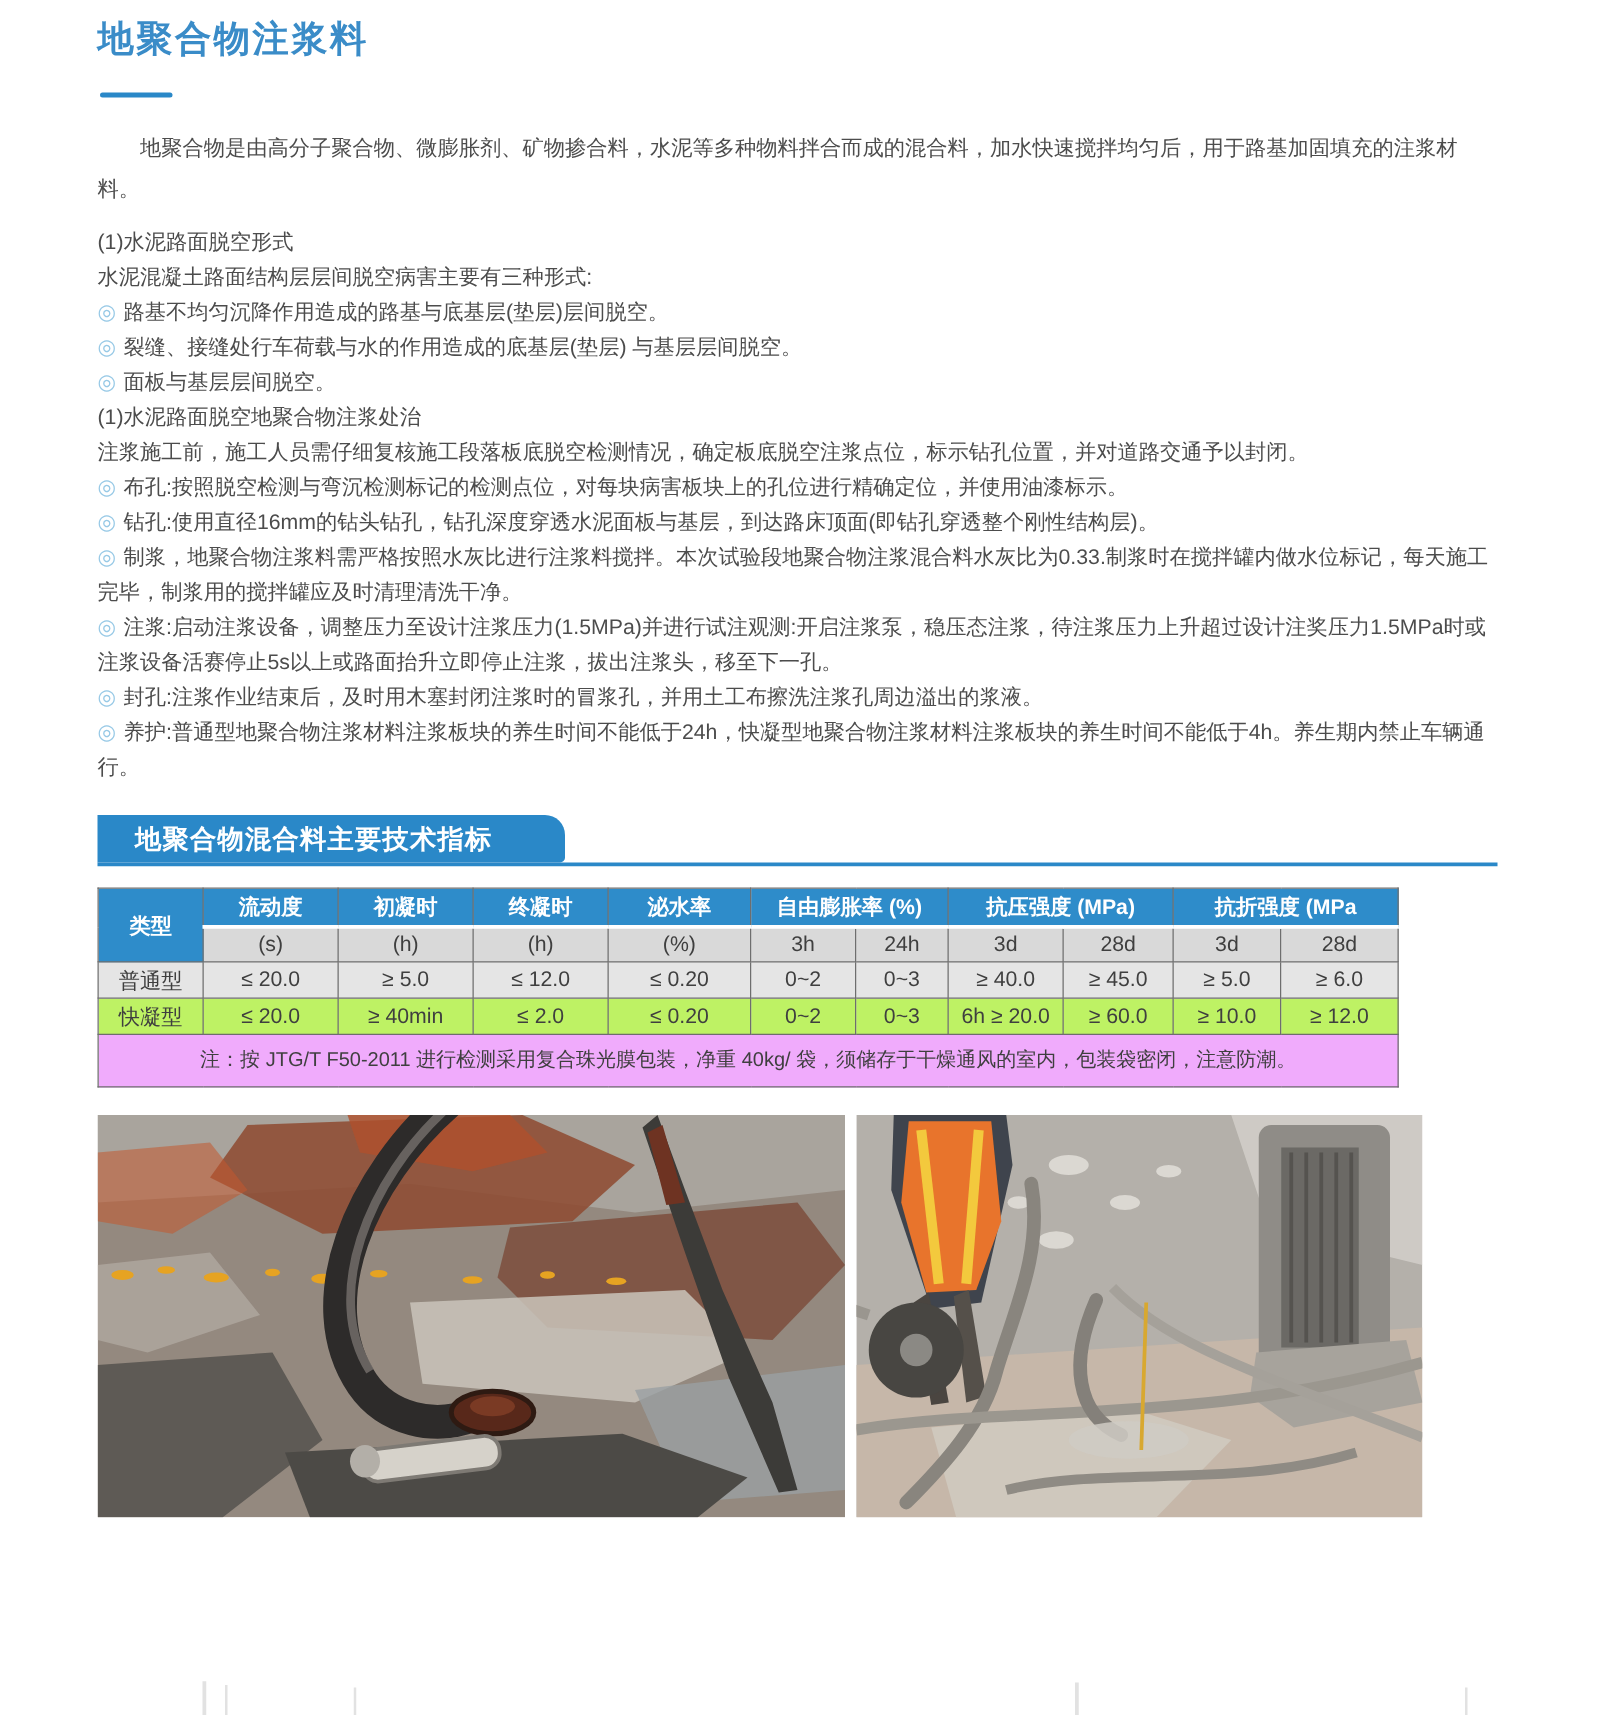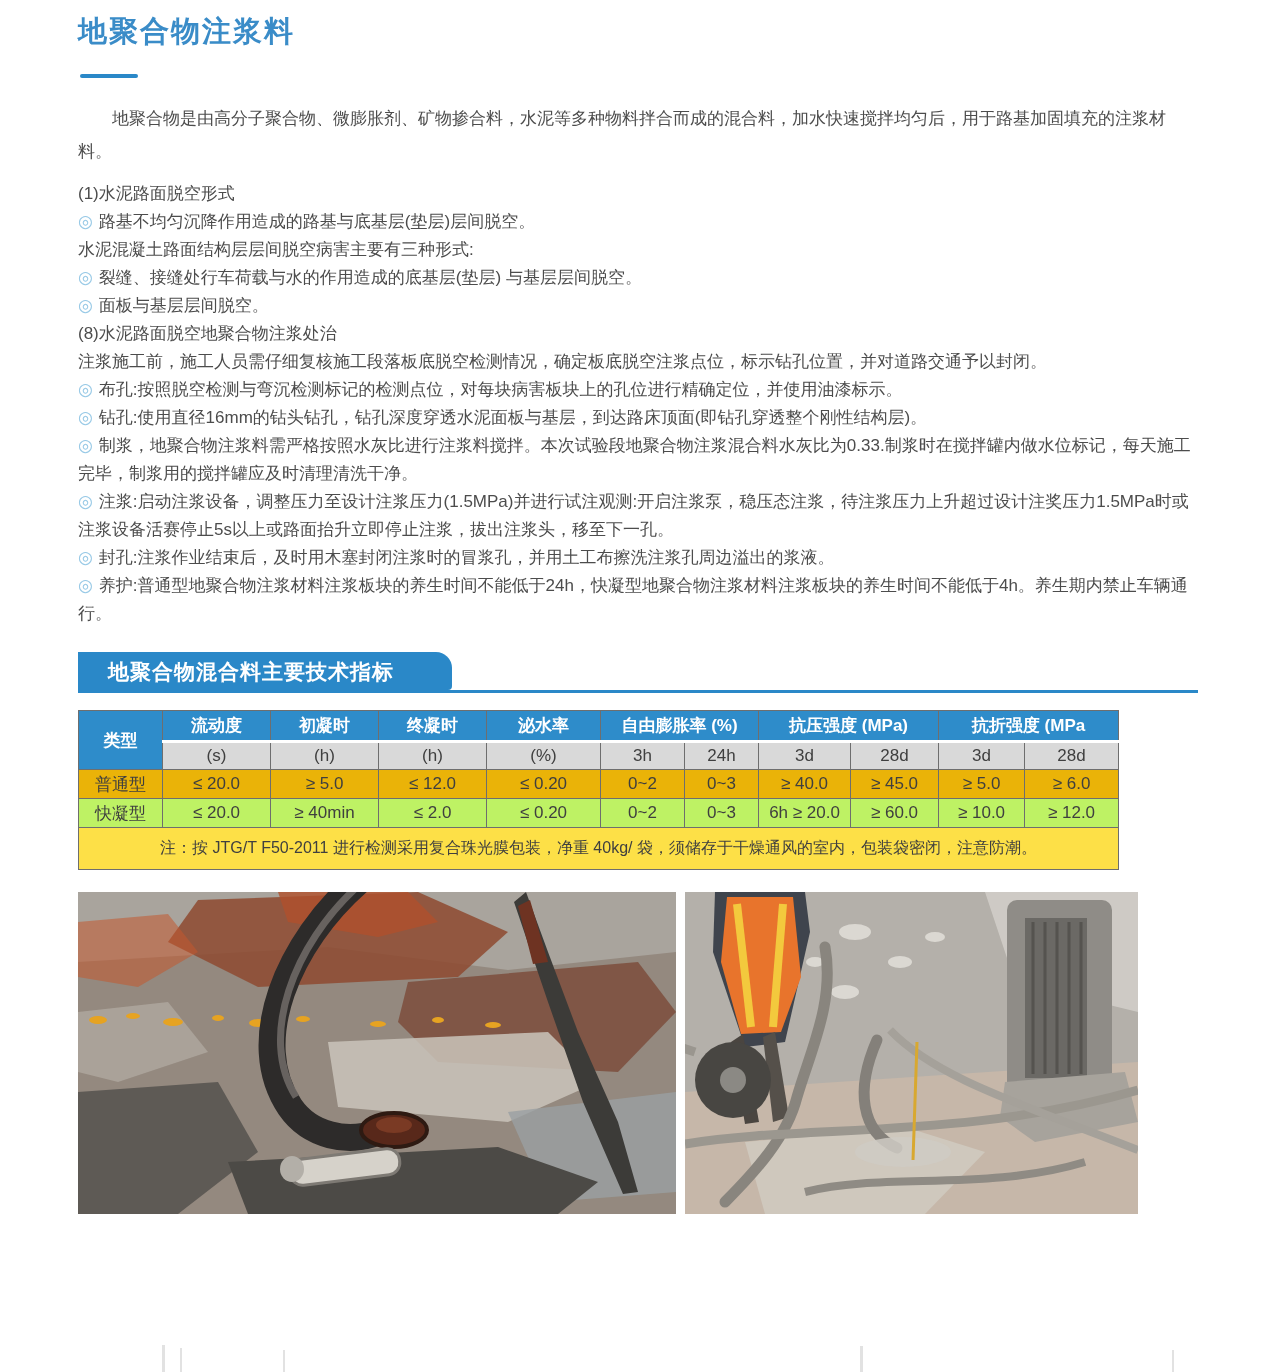--- a/index.html
+++ b/index.html
@@ -29,48 +29,48 @@
 
   table.spec {
     margin-top:17px; border-collapse:collapse; width:1040px;
     text-align:center; font-size:17px; table-layout:fixed;
   }
   table.spec td { border:1px solid #6e6e6e; padding:0; height:29px; color:#3f3f3f; }
   table.spec tr.h1 td { background:var(--accent-table,#2e8cca); color:#fff; font-weight:bold; height:31px; }
   table.spec tr.h1 td.gap { border-bottom:3px solid #ffffff; }
   table.spec td.corner { background:var(--accent-table,#2e8cca); color:#fff; font-weight:bold; }
   table.spec tr.sub td { background:#d9d9d9; height:28px; }
-  table.spec tr.ra td { background:#eab308; }
+  table.spec tr.ra td { background:#e5e5e5; }
   table.spec tr.rb td { background:#bef264; }
-  table.spec tr.noterow td { background:#fde047; font-size:16px; height:42px; color:#3f3f3f;margin-left:32px; }
+  table.spec tr.noterow td { background:#f0abfc; font-size:16px; height:42px; color:#3f3f3f;margin-left:32px; }
 
   .photos { margin-top:22px; display:flex; gap:9px; height:322px; }
   .photo { height:322px; overflow:hidden; flex:none; }
   .photo svg { display:block; }
 
   .ghost { position:absolute; background:#e2e2e2; }
 </style>
 </head>
 <body>
 
 <div class="page">
 
   <div class="title">地聚合物注浆料</div>
   <div class="title-rule"></div>
 
   <p class="intro">地聚合物是由高分子聚合物、微膨胀剂、矿物掺合料，水泥等多种物料拌合而成的混合料，加水快速搅拌均匀后，用于路基加固填充的注浆材料。</p>
 
 
   <div class="bodytext">
     <p><span>(1)水泥路面脱空形式</span></p>
+    <p><span>水泥混凝土路面结构层层间脱空病害主要有三种形式:</span></p>
     <p><span class="bi">◎</span><span>路基不均匀沉降作用造成的路基与底基层(垫层)层间脱空。</span></p>
-    <p><span>水泥混凝土路面结构层层间脱空病害主要有三种形式:</span></p>
     <p><span class="bi">◎</span><span>裂缝、接缝处行车荷载与水的作用造成的底基层(垫层) 与基层层间脱空。</span></p>
     <p><span class="bi">◎</span><span>面板与基层层间脱空。</span></p>
-    <p><span>(8)水泥路面脱空地聚合物注浆处治</span></p>
+    <p><span>(1)水泥路面脱空地聚合物注浆处治</span></p>
     <p><span>注浆施工前，施工人员需仔细复核施工段落板底脱空检测情况，确定板底脱空注浆点位，标示钻孔位置，并对道路交通予以封闭。</span></p>
     <p><span class="bi">◎</span><span>布孔:按照脱空检测与弯沉检测标记的检测点位，对每块病害板块上的孔位进行精确定位，并使用油漆标示。</span></p>
     <p><span class="bi">◎</span><span>钻孔:使用直径16mm的钻头钻孔，钻孔深度穿透水泥面板与基层，到达路床顶面(即钻孔穿透整个刚性结构层)。</span></p>
     <p><span class="bi">◎</span><span>制浆，地聚合物注浆料需严格按照水灰比进行注浆料搅拌。本次试验段地聚合物注浆混合料水灰比为0.33.制浆时在搅拌罐内做水位标记，每天施工完毕，制浆用的搅拌罐应及时清理清洗干净。</span></p>
     <p><span class="bi">◎</span><span>注浆:启动注浆设备，调整压力至设计注浆压力(1.5MPa)并进行试注观测:开启注浆泵，稳压态注浆，待注浆压力上升超过设计注奖压力1.5MPa时或注浆设备活赛停止5s以上或路面抬升立即停止注浆，拔出注浆头，移至下一孔。</span></p>
     <p><span class="bi">◎</span><span>封孔:注浆作业结束后，及时用木塞封闭注浆时的冒浆孔，并用土工布擦洗注浆孔周边溢出的浆液。</span></p>
     <p><span class="bi">◎</span><span>养护:普通型地聚合物注浆材料注浆板块的养生时间不能低于24h，快凝型地聚合物注浆材料注浆板块的养生时间不能低于4h。养生期内禁止车辆通行。</span></p>
   </div>
 
   <div class="banner-wrap">

